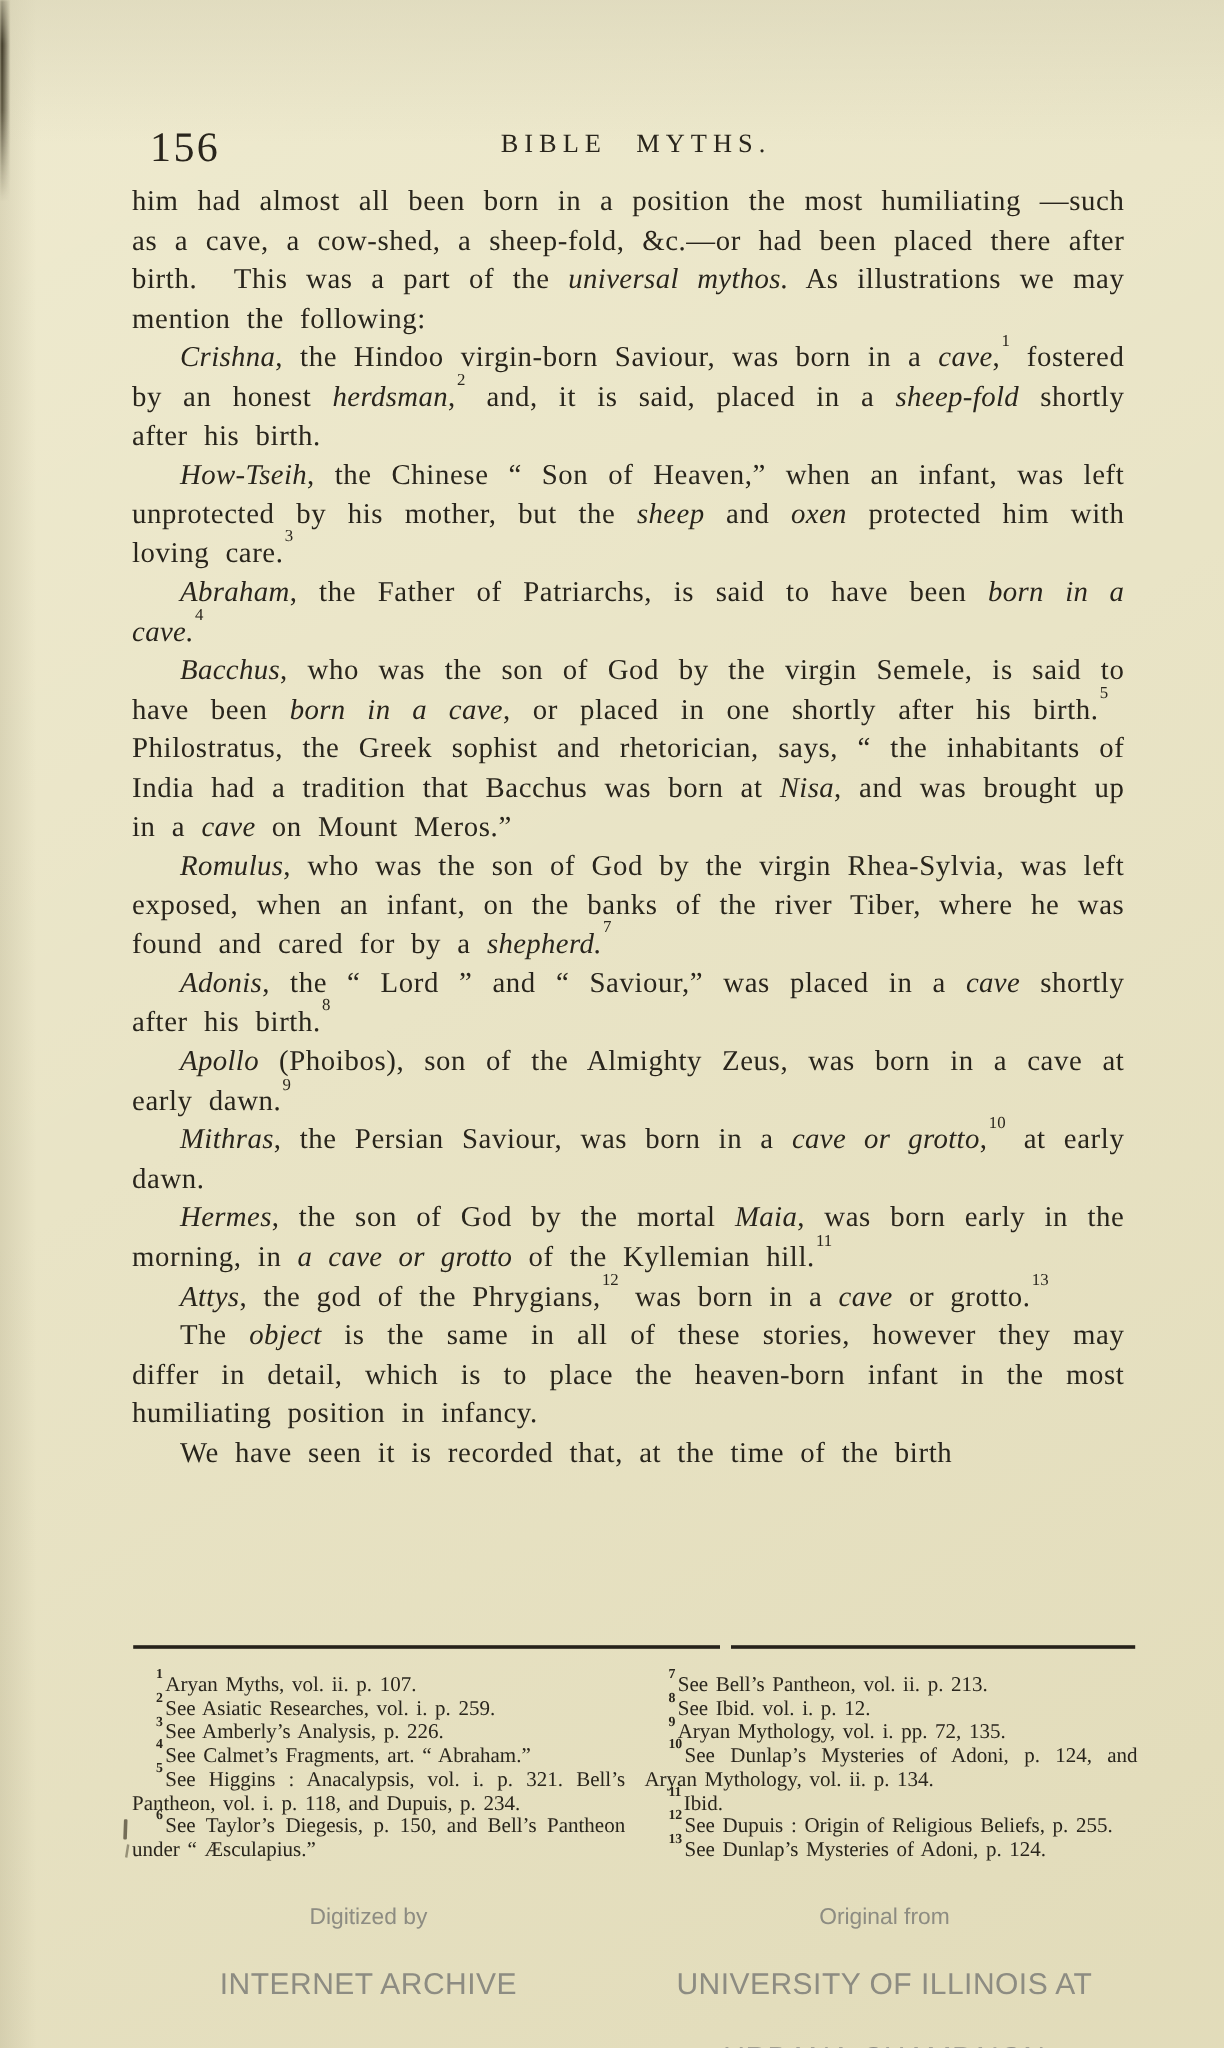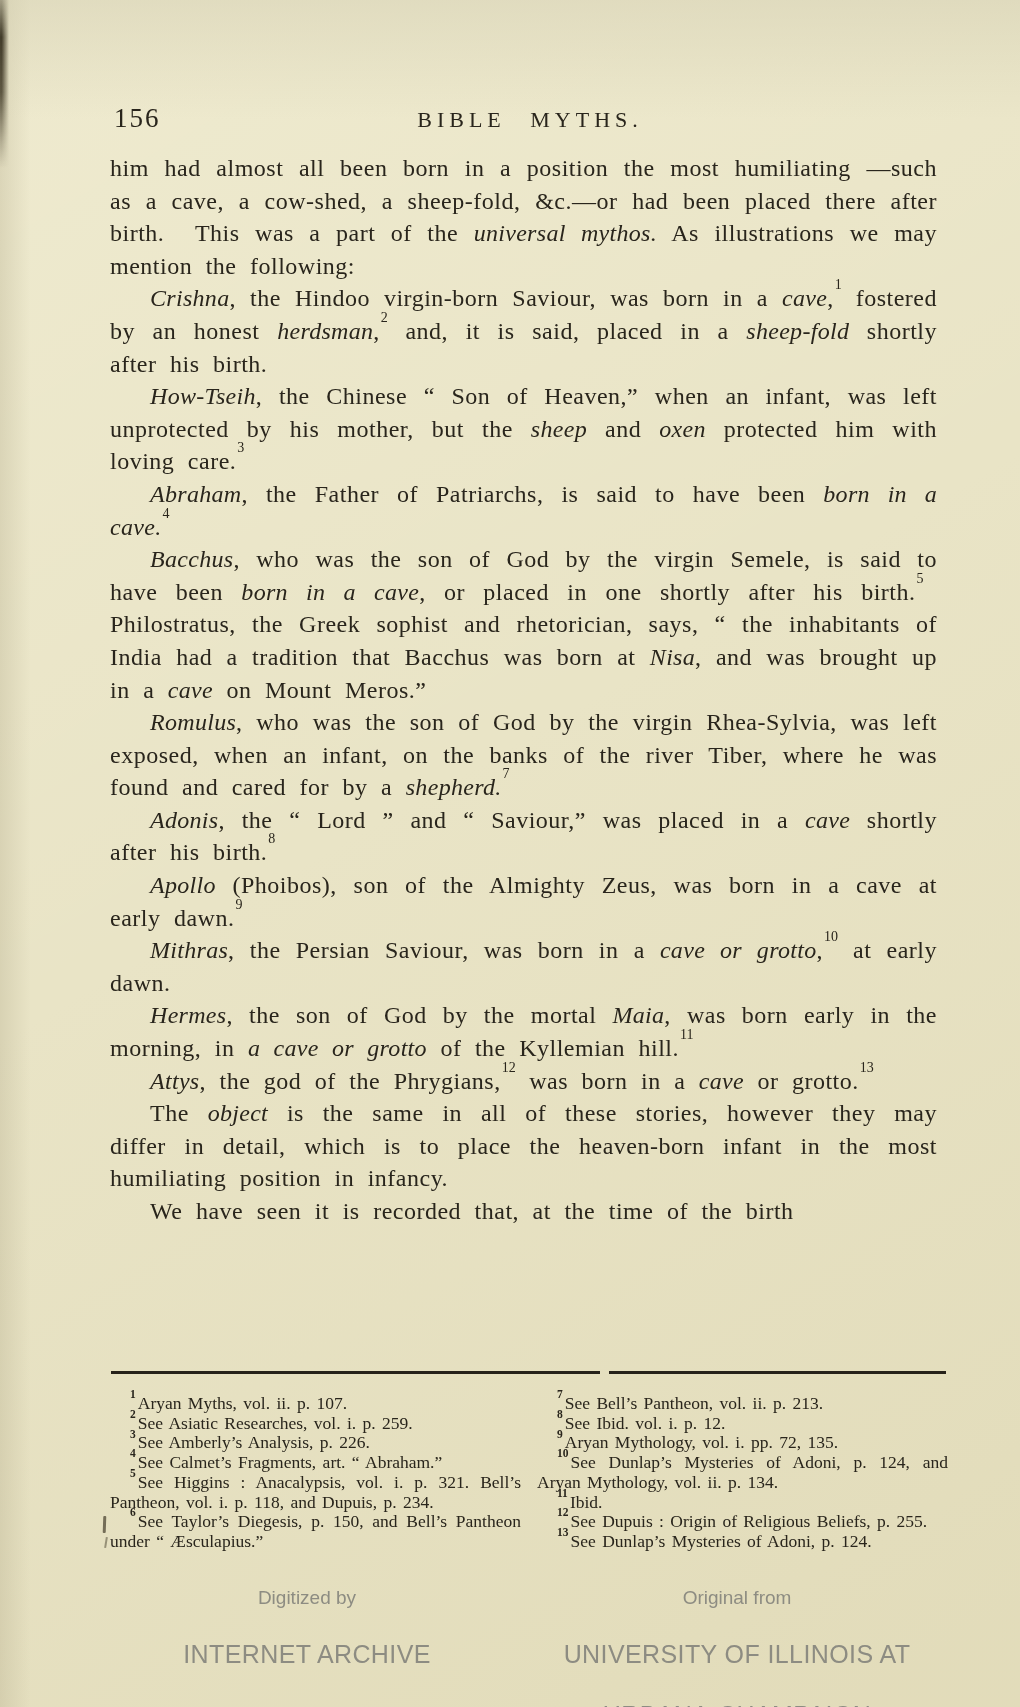--- a/index.html
+++ b/index.html
@@ -20,21 +20,21 @@
                rgba(45,38,20,0.72) 55%, rgba(45,38,20,0.22) 85%, rgba(45,38,20,0) 100%);
     -webkit-mask-image:linear-gradient(to right,#000 20%,transparent);
             mask-image:linear-gradient(to right,#000 20%,transparent);
     filter:blur(0.7px);
   }
   .tick-1 { position:absolute; left:103px; top:1516px; width:3px; height:17px;
             background:rgba(55,48,30,0.65); transform:rotate(2deg); border-radius:1px; }
   .tick-2 { position:absolute; left:105px; top:1537px; width:2px; height:11px;
             background:rgba(55,48,30,0.45); transform:rotate(9deg); }
 
-  .folio { position:absolute; top:103px; left:114px; font-size:27px; letter-spacing:2px; }
+  .folio { position:absolute; top:103px; left:125px; font-size:35px; letter-spacing:2px; }
   .running-head {
     position:absolute; top:107px; left:110px; width:840px; text-align:center;
     font-size:22px; letter-spacing:5px; word-spacing:14px;
   }
 
   .body-text {
     position:absolute; top:152px; left:110px; width:827px;
     font-size:24px; line-height:32.6px; text-align:justify;
     word-spacing:7px; letter-spacing:0.5px;
   }

